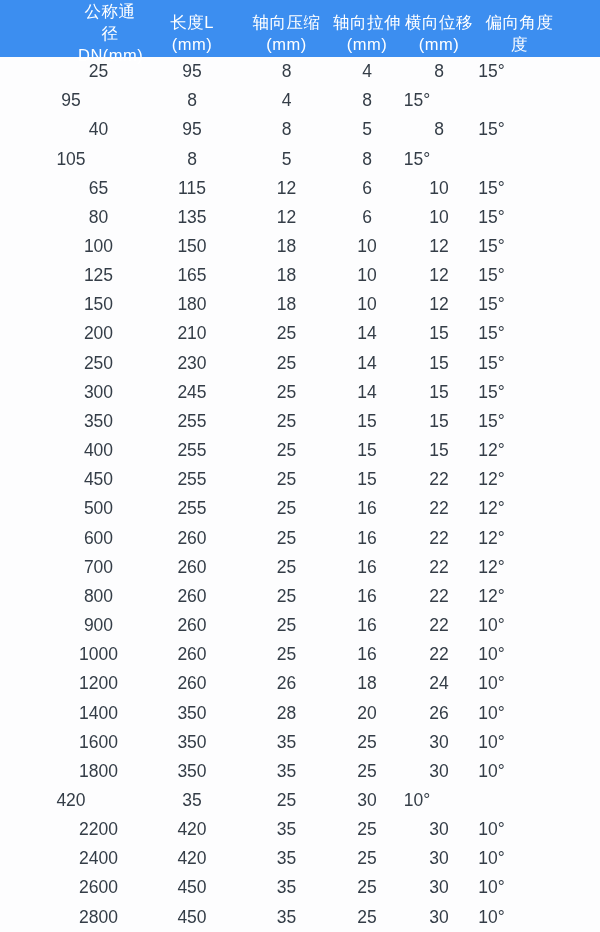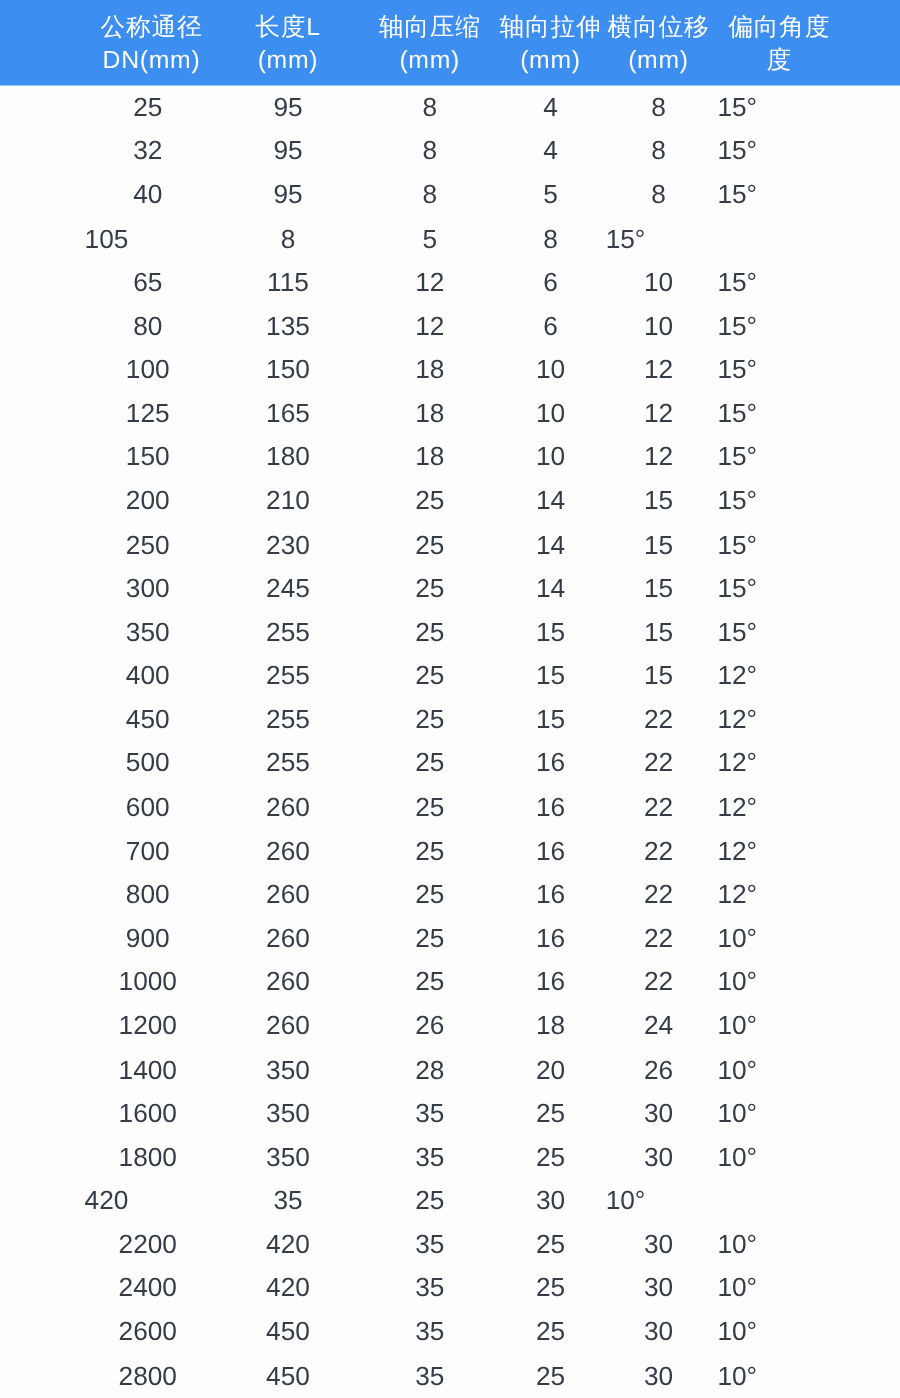--- a/index.html
+++ b/index.html
@@ -28,21 +28,21 @@
     height: 57px;
     align-items: center;
   }
   .hcell {
     text-align: center;
     font-size: 16.5px;
     line-height: 22px;
     font-weight: 400;
     letter-spacing: 0.5px;
   }
-  .hcell.c0 { padding-left: 60px; }
+  .hcell.c0 { padding-left: 78px; }
   .hcell.c5 { padding-right: 36px; }
 
   .tbody { width: 552px; }
   .row {
     display: grid;
     grid-template-columns: var(--cols);
     height: 29.166px;
     align-items: center;
   }
   .cell {
@@ -87,21 +87,20 @@
   <div class="tbody" id="tbody">
       <div class="row">
         <div class="cell c0">25</div>
         <div class="cell c1">95</div>
         <div class="cell c2">8</div>
         <div class="cell c3">4</div>
         <div class="cell c4">8</div>
         <div class="cell c5">15°</div>
       </div>
       <div class="row">
-        <div class="cell c0">32</div>
         <div class="cell c1">95</div>
         <div class="cell c2">8</div>
         <div class="cell c3">4</div>
         <div class="cell c4">8</div>
         <div class="cell c5">15°</div>
       </div>
       <div class="row">
         <div class="cell c0">40</div>
         <div class="cell c1">95</div>
         <div class="cell c2">8</div>

